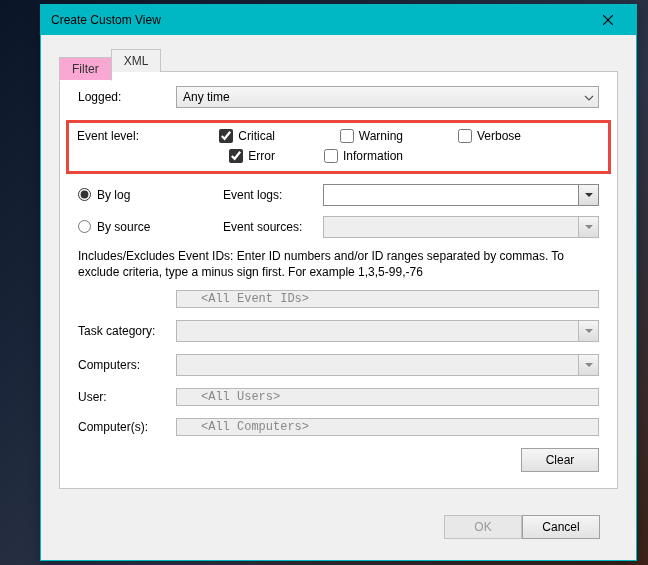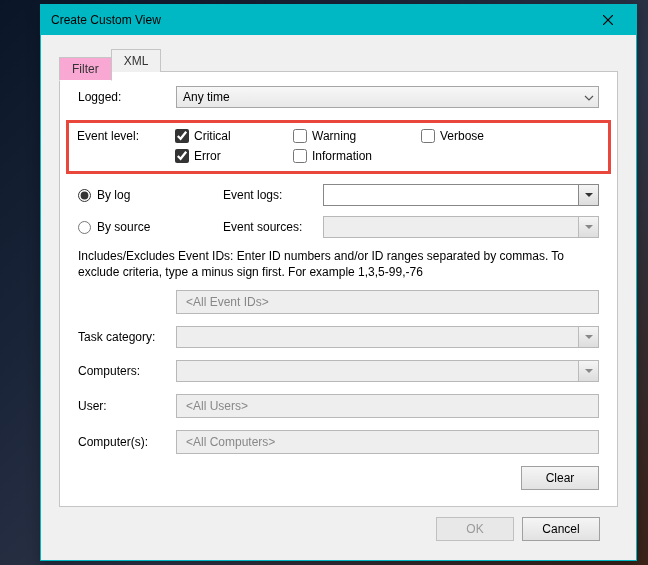--- a/index.html
+++ b/index.html
@@ -86,53 +86,53 @@
   }
   .sel .chev {
     position: absolute; right: 4px; top: 50%; transform: translateY(-50%);
   }
   .highlight-box {
     border: 3px solid #e9473c;
     padding: 6px 8px 2px 8px;
     margin: 0 -12px 10px -12px;
   }
   .checks { display: flex; gap: 18px; margin-bottom: 6px; margin-left: 0; }
-  .chk { display: flex; align-items: center; gap: 5px; width: 100px; }
+  .chk { display: flex; align-items: center; gap: 5px; width: 100px; justify-content: flex-end; }
   .chk.w2 { width: 110px; }
   .chk input { margin:0; accent-color:#333; width:14px; height:14px; }
   .radio-row { display: flex; align-items: center; margin-bottom: 10px; }
-  .radio-label { width: 108px; display: flex; align-items: center; gap: 6px; }
+  .radio-label { width: 108px; display: flex; align-items: flex-start; gap: 6px; }
   .radio-label input { accent-color:#333; margin:0;}
   .radio-field-label { width: 100px; margin-left: 37px; }
   .combo {
     flex: 1; height: 22px; border:1px solid #888;
     background:#fff; position:relative; display:flex; align-items:center;
     padding: 0 22px 0 5px;
   }
   .combo.disabled { background:#eee; border-color:#b8b8b8; color:#666; }
   .combo .drop {
     position:absolute; right:0; top:0; height:100%; width:20px;
     border-left:1px solid #888; display:flex; align-items:center; justify-content:center;
     background: linear-gradient(#f5f5f5,#ddd);
   }
   .combo.disabled .drop { border-left-color:#bbb; }
   .help-text { margin: 6px 0 10px 0; line-height: 1.35; }
   .txtbox {
-    width:100%; height:24px; border:1px solid #b8b8b8;
-    background:#eee; color:#888; padding:0 9px; display:flex; align-items:center;
+    width:100%; height:18px; border:1px solid #b8b8b8;
+    background:#eee; color:#888; padding:0 24px; display:flex; align-items:center;font-family:Liberation Mono, monospace;
   }
   .btn-row { display:flex; justify-content:flex-end; margin-top:12px; }
   .btn {
     min-width: 78px; height: 24px; border:1px solid #a0a0a0;
     background: linear-gradient(#f5f5f5,#e2e2e2);
     display:flex; align-items:center; justify-content:center;
   }
   .dialog-buttons {
-    display:flex; justify-content:flex-end; gap:8px;
-    padding: 10px 18px 4px 0;
+    display:flex; justify-content:flex-end; 
+    padding: 26px 18px 4px 0;
     align-items: center;
   }
   .dialog-buttons .btn.disabled { color:#9a9a9a; background:#e8e8e8; border-color:#c0c0c0; }
   svg.chev-down { width:10px; height:6px; }
 </style>
 </head>
 <body>
 
 <div class="dialog">
   <div class="titlebar">

